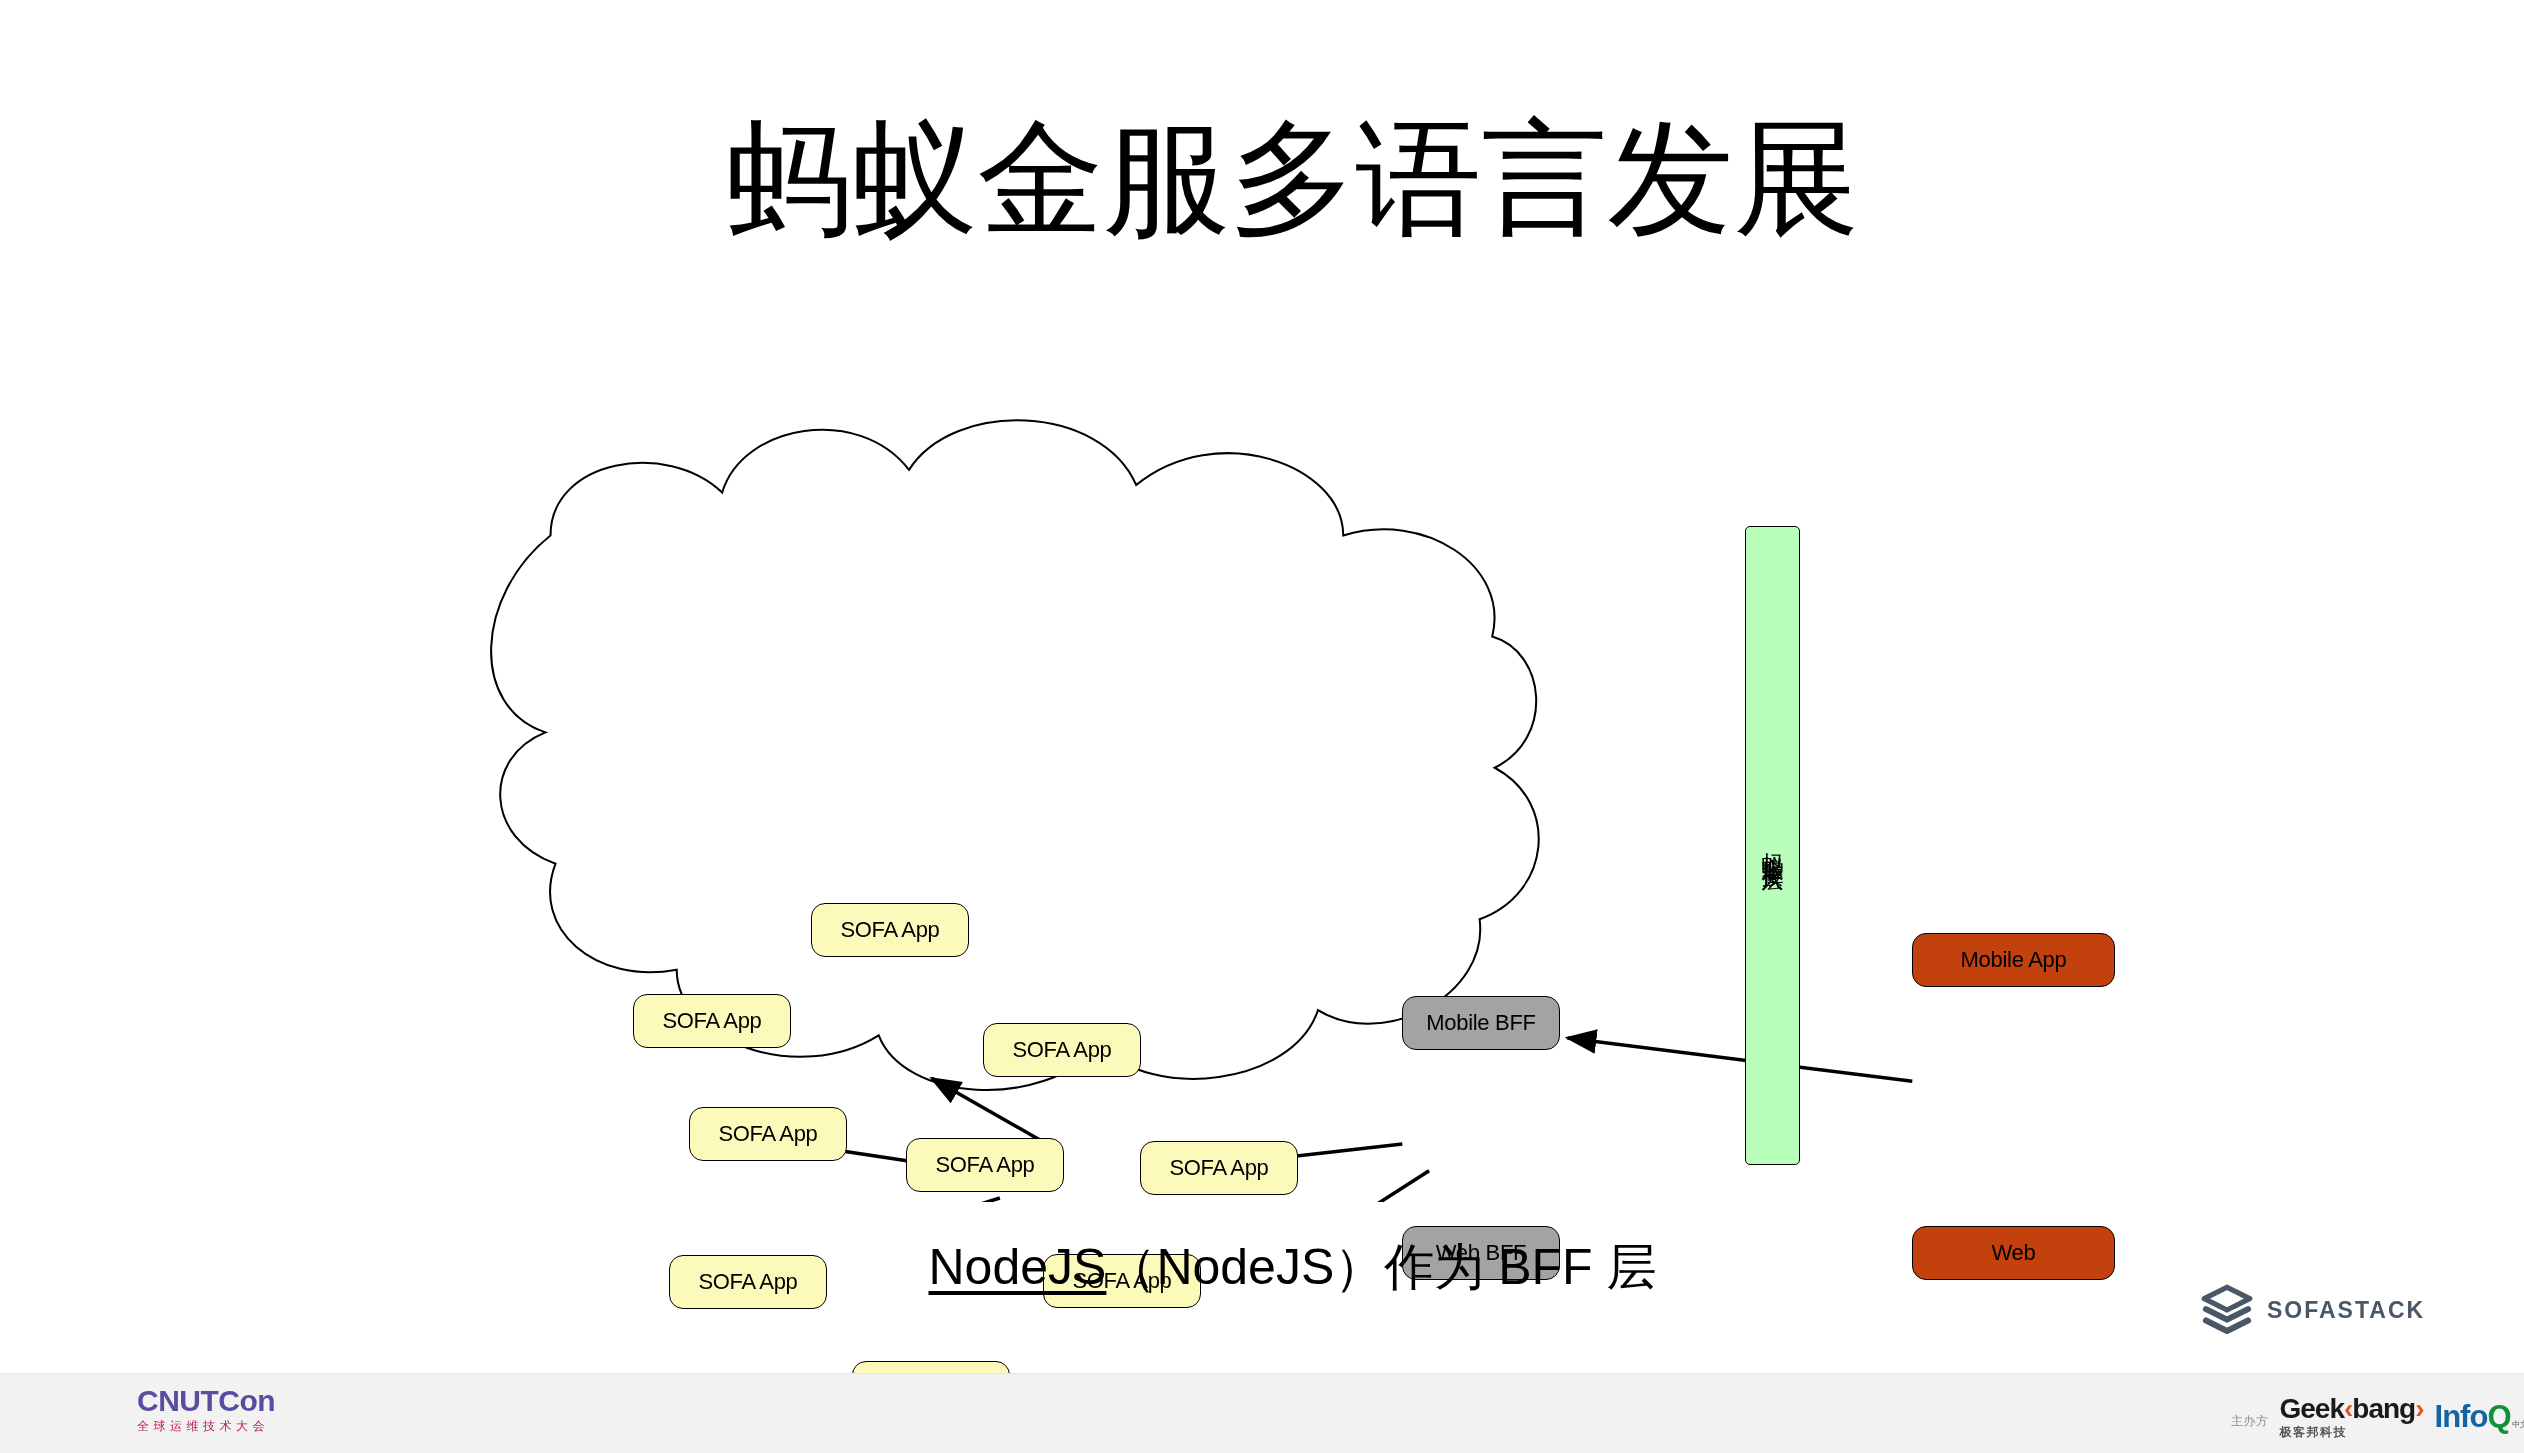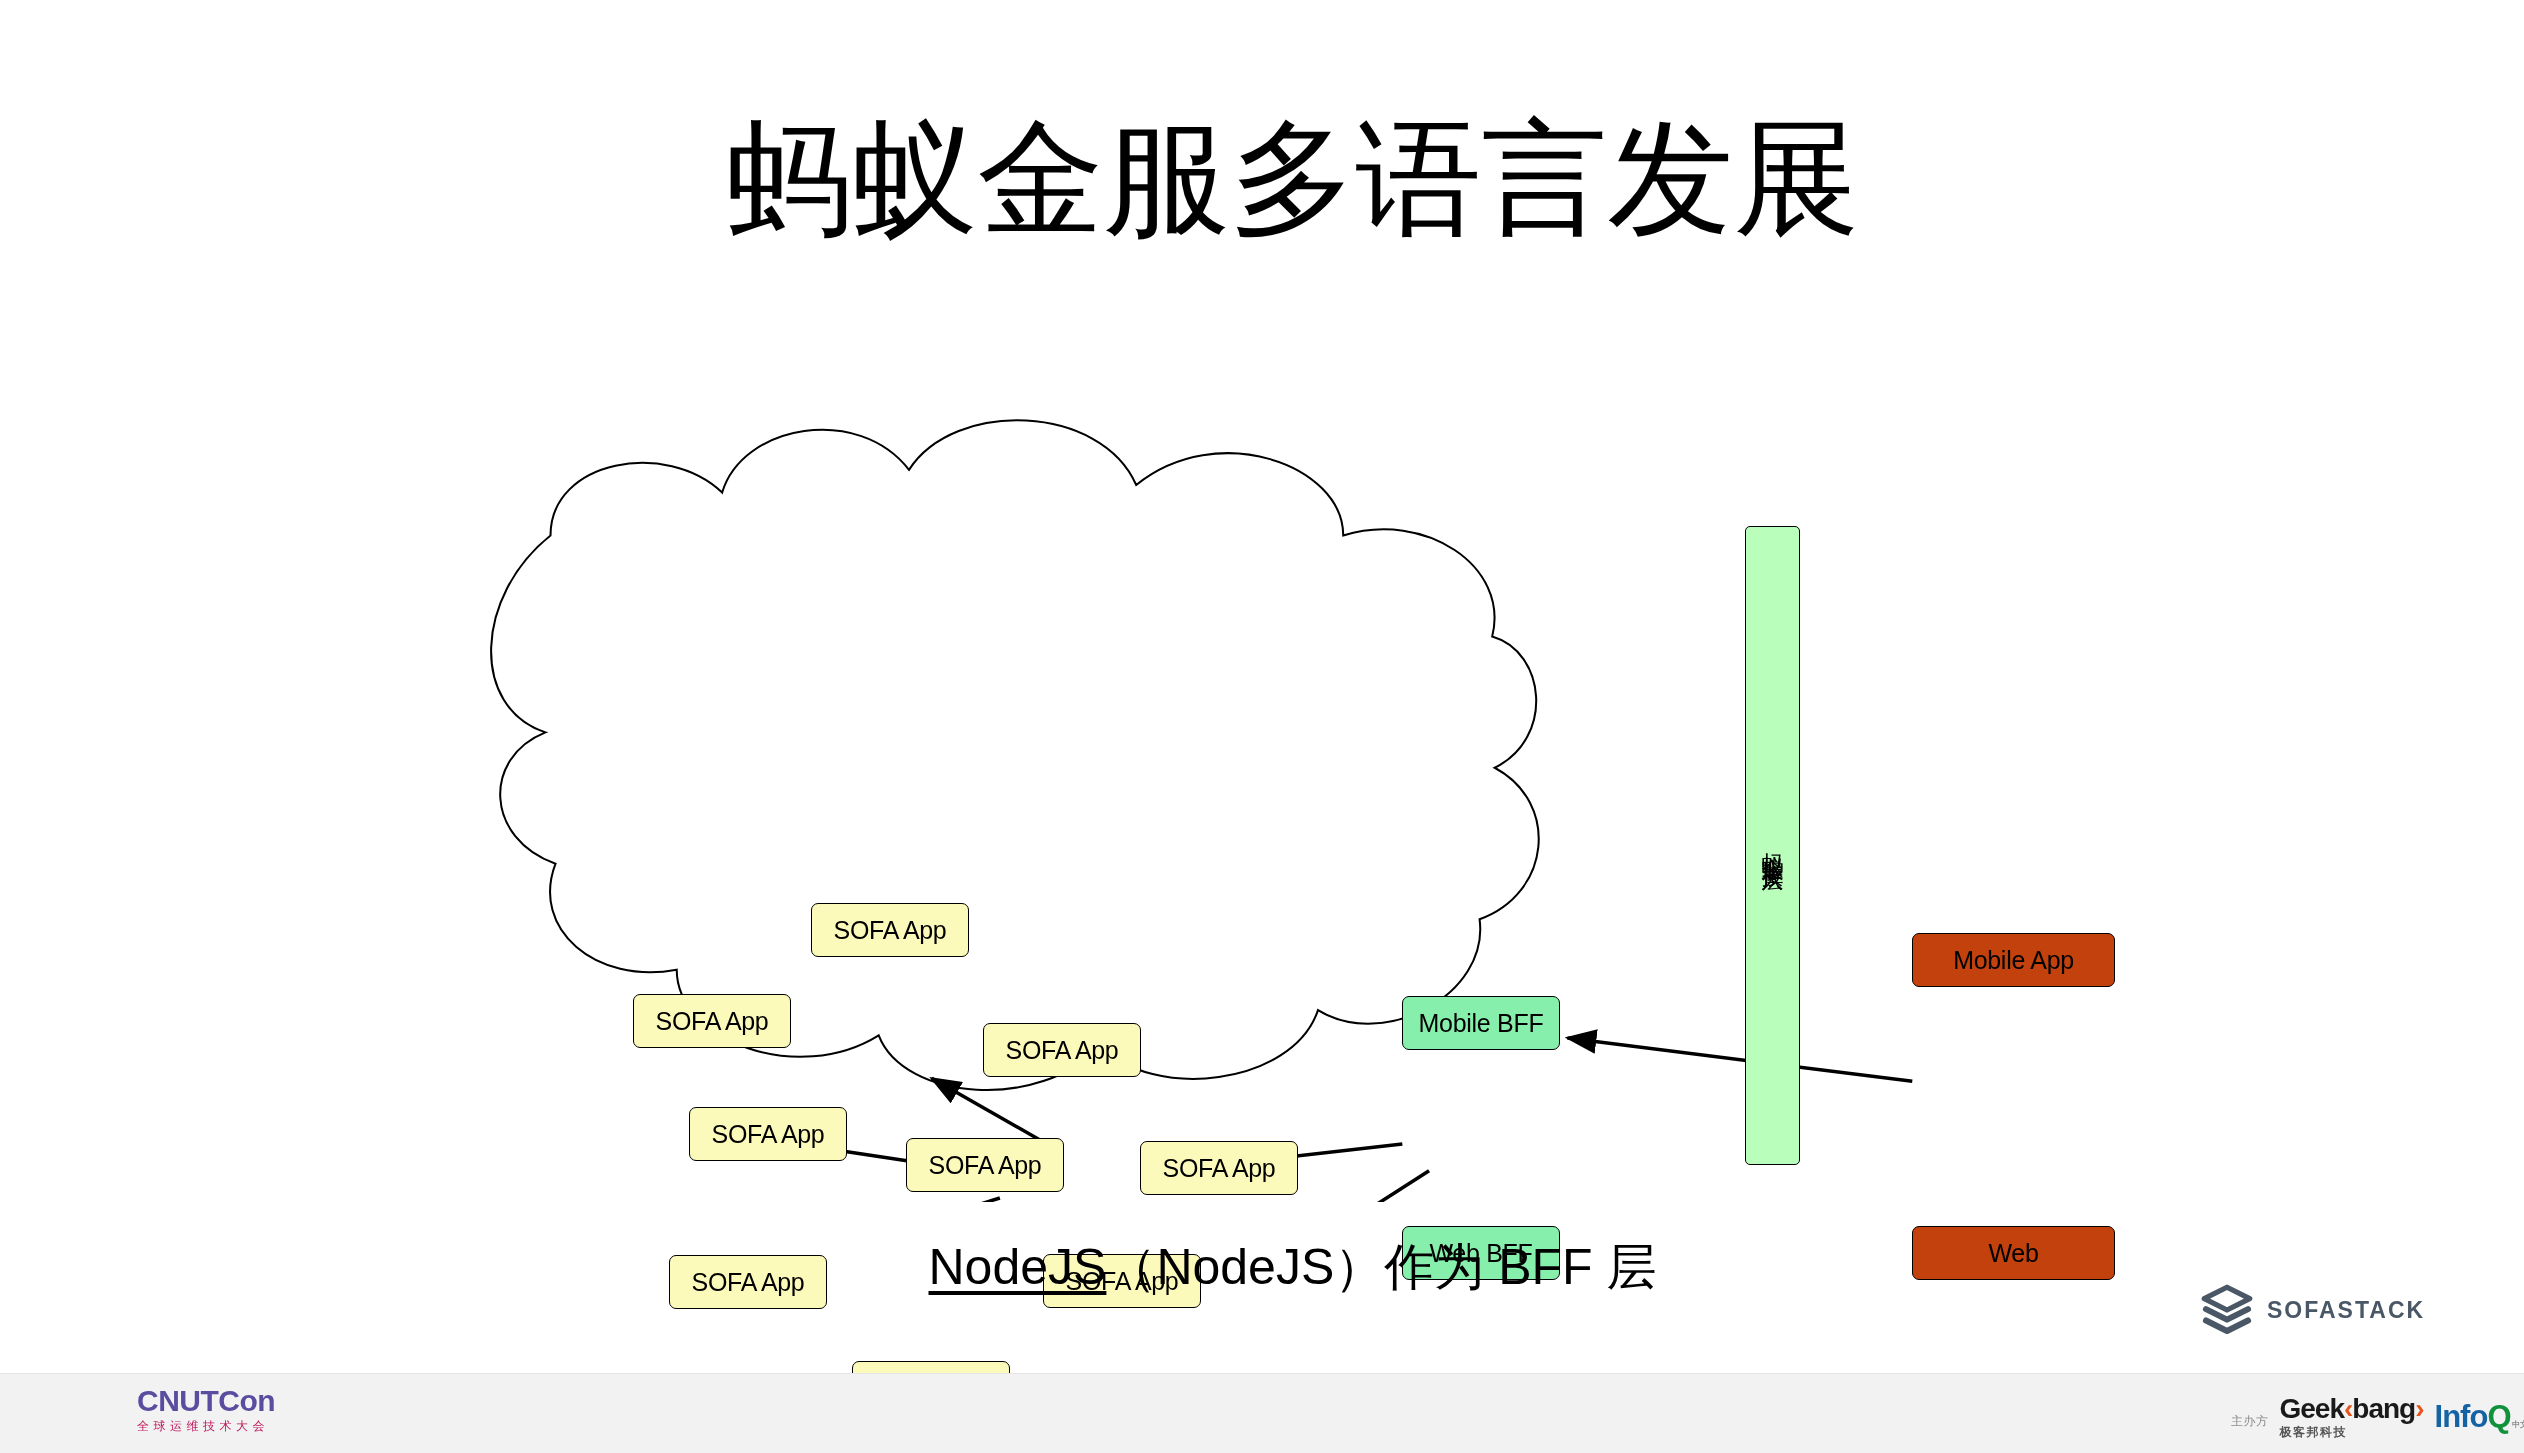--- a/index.html
+++ b/index.html
@@ -45,32 +45,32 @@
     top: 0;
     width: 2585px;
     height: 818px;
   }
 
   
   .node {
     position: absolute;
     box-sizing: border-box;
     border: 1.5px solid #000000;
-    border-radius: 7px;
+    border-radius: 14px;
     display: flex;
     align-items: center;
     justify-content: center;
-    font-size: 25px;
+    font-size: 22px;
     line-height: 1;
     color: #000000;
     white-space: nowrap;
     letter-spacing: -0.3px;
   }
   .node.sofa  { background: #fcfaba; }
-  .node.bff   { background: #86efac; }
+  .node.bff   { background: #a3a3a3; }
   .node.client{ background: #c2410c; align-items: center; }
 
   
   #access-layer {
     position: absolute;
     box-sizing: border-box;
     background: #b9ffbb;
     border: 1.5px solid #000000;
     border-radius: 5px;
     display: flex;

